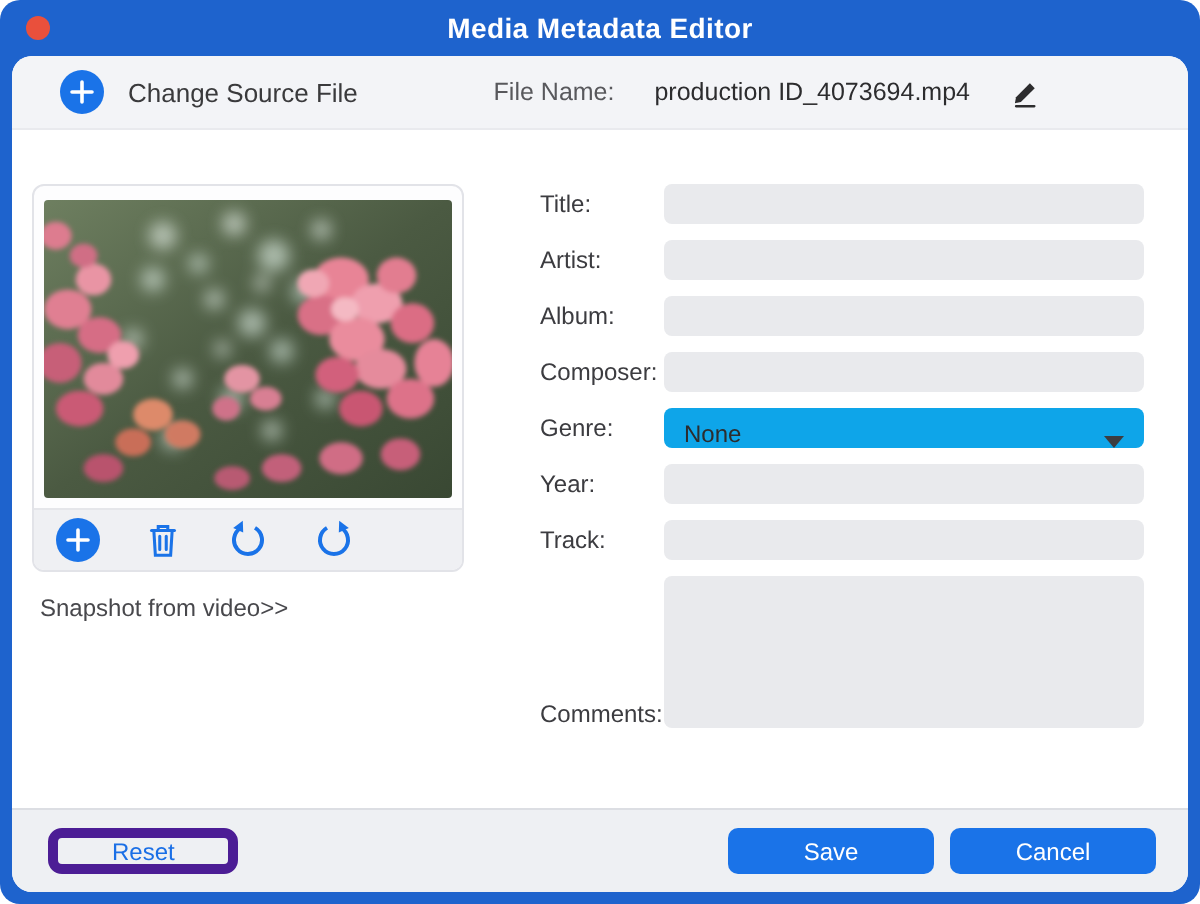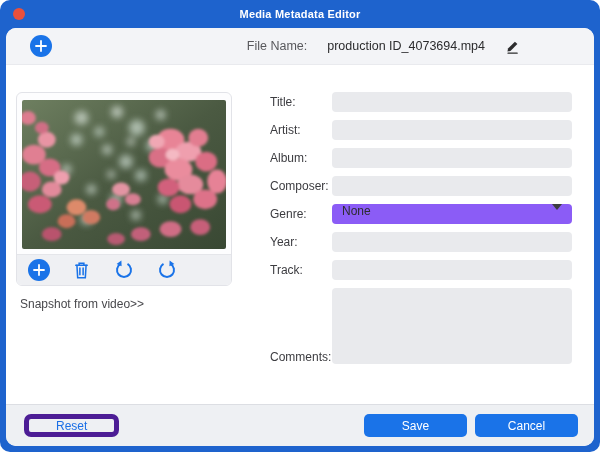--- a/index.html
+++ b/index.html
@@ -5,21 +5,21 @@
   * { box-sizing: border-box; margin: 0; padding: 0; }
   html,body { width:600px; height:452px; background:#fff; overflow:hidden;
               font-family:"Liberation Sans", sans-serif; }
   .window { position:relative; width:600px; height:452px; background:#1e63cd;
             border-radius:10px; overflow:hidden; }
 
   
   .titlebar { height:28px; display:flex; align-items:center; justify-content:center; position:relative; }
   .close-dot { position:absolute; left:13px; top:8px; width:12px; height:12px; border-radius:50%;
                background:#e9503c; cursor:pointer; }
-  .win-title { color:#fff; font-size:11px; font-weight:700; letter-spacing:.2px;text-align:center; }
+  .win-title { color:#fff; font-size:14px; font-weight:700; letter-spacing:.2px;text-align:center; }
 
   
   .panel { position:absolute; left:6px; right:6px; top:28px; bottom:6px; background:#fff;
            border-radius:10px; overflow:hidden; display:flex; flex-direction:column; }
 
   
   .panel-header { height:37px; flex:none; background:#f3f4f7; display:flex; align-items:center;
                   padding-left:24px; border-bottom:1px solid #e9eaee; }
   .change-source { display:flex; align-items:center; gap:12px; background:none; border:none;
                    cursor:pointer; font-family:inherit; }
@@ -45,22 +45,22 @@
   
   .form-col { flex:1; margin-left:38px; }
   .form-row { display:flex; align-items:center; margin-bottom:8px; height:20px; }
   .form-row.comments-row { align-items:flex-end; height:auto; }
   .form-label { width:62px; flex:none; font-size:12px; color:#3c3c40; }
   .comments-row .form-label { margin-top:2px; }
   .form-input { flex:1; height:20px; background:#e9eaed; border:none; border-radius:4px; outline:none;
                 font-family:inherit; font-size:12px; color:#222; padding:0 8px; }
   .form-textarea { flex:1; height:76px; background:#e9eaed; border:none; border-radius:4px; outline:none;
                    font-family:inherit; font-size:12px; color:#222; padding:4px 8px; resize:none; }
-  .genre-select { flex:1; height:20px; background:#8b5cf6; border-radius:4px; display:flex;
-                  align-items:flex-start; padding:0 10px; cursor:pointer; }
+  .genre-select { flex:1; height:20px; background:#0ea5e9; border-radius:4px; display:flex;
+                  align-items:flex-end; padding:0 10px; cursor:pointer; }
   .genre-value { font-size:12px; color:#2c2c2e; }
   .caret { margin-left:auto; width:0; height:0; border-left:5px solid transparent;
            border-right:5px solid transparent; border-top:6px solid #3c3c40; }
 
   
   .panel-footer { flex:none; height:42px; background:#eef0f3; border-top:1px solid #dcdee3;
                   display:flex; align-items:center; padding:0 16px 0 18px; }
   .reset-btn { border:5px solid #4c1d95; color:#1a6fe6; background:transparent; border-radius:7px;
                height:23px; padding:0 27px; font-size:12px; font-family:Liberation Sans, sans-serif; cursor:pointer; }
   .footer-spacer { flex:1; }
@@ -79,20 +79,21 @@
 
   <div class="panel">
 
     <div class="panel-header">
       <button class="change-source">
         <span class="plus-circle">
           <svg width="12" height="12" viewBox="0 0 12 12">
               <path d="M6 1v10M1 6h10" stroke="#fff" stroke-width="1.8" stroke-linecap="round"></path>
             </svg>
         </span>
+        <span class="change-label">Change Source File</span>
       </button>
       <div class="filename-group">
         <span class="filename-label">File Name:</span>
         <span class="filename-value">production ID_4073694.mp4</span>
         <button class="edit-btn">
           <svg width="15" height="15" viewBox="0 0 16 16">
             <path d="M3.2 10.2 L10.6 2.8 L13.2 5.4 L5.8 12.8 L2.6 13.4 Z" fill="#2c2c2e"></path>
             <rect x="2.6" y="14.4" width="11" height="1.3" rx="0.6" fill="#2c2c2e"></rect>
           </svg>
         </button>

